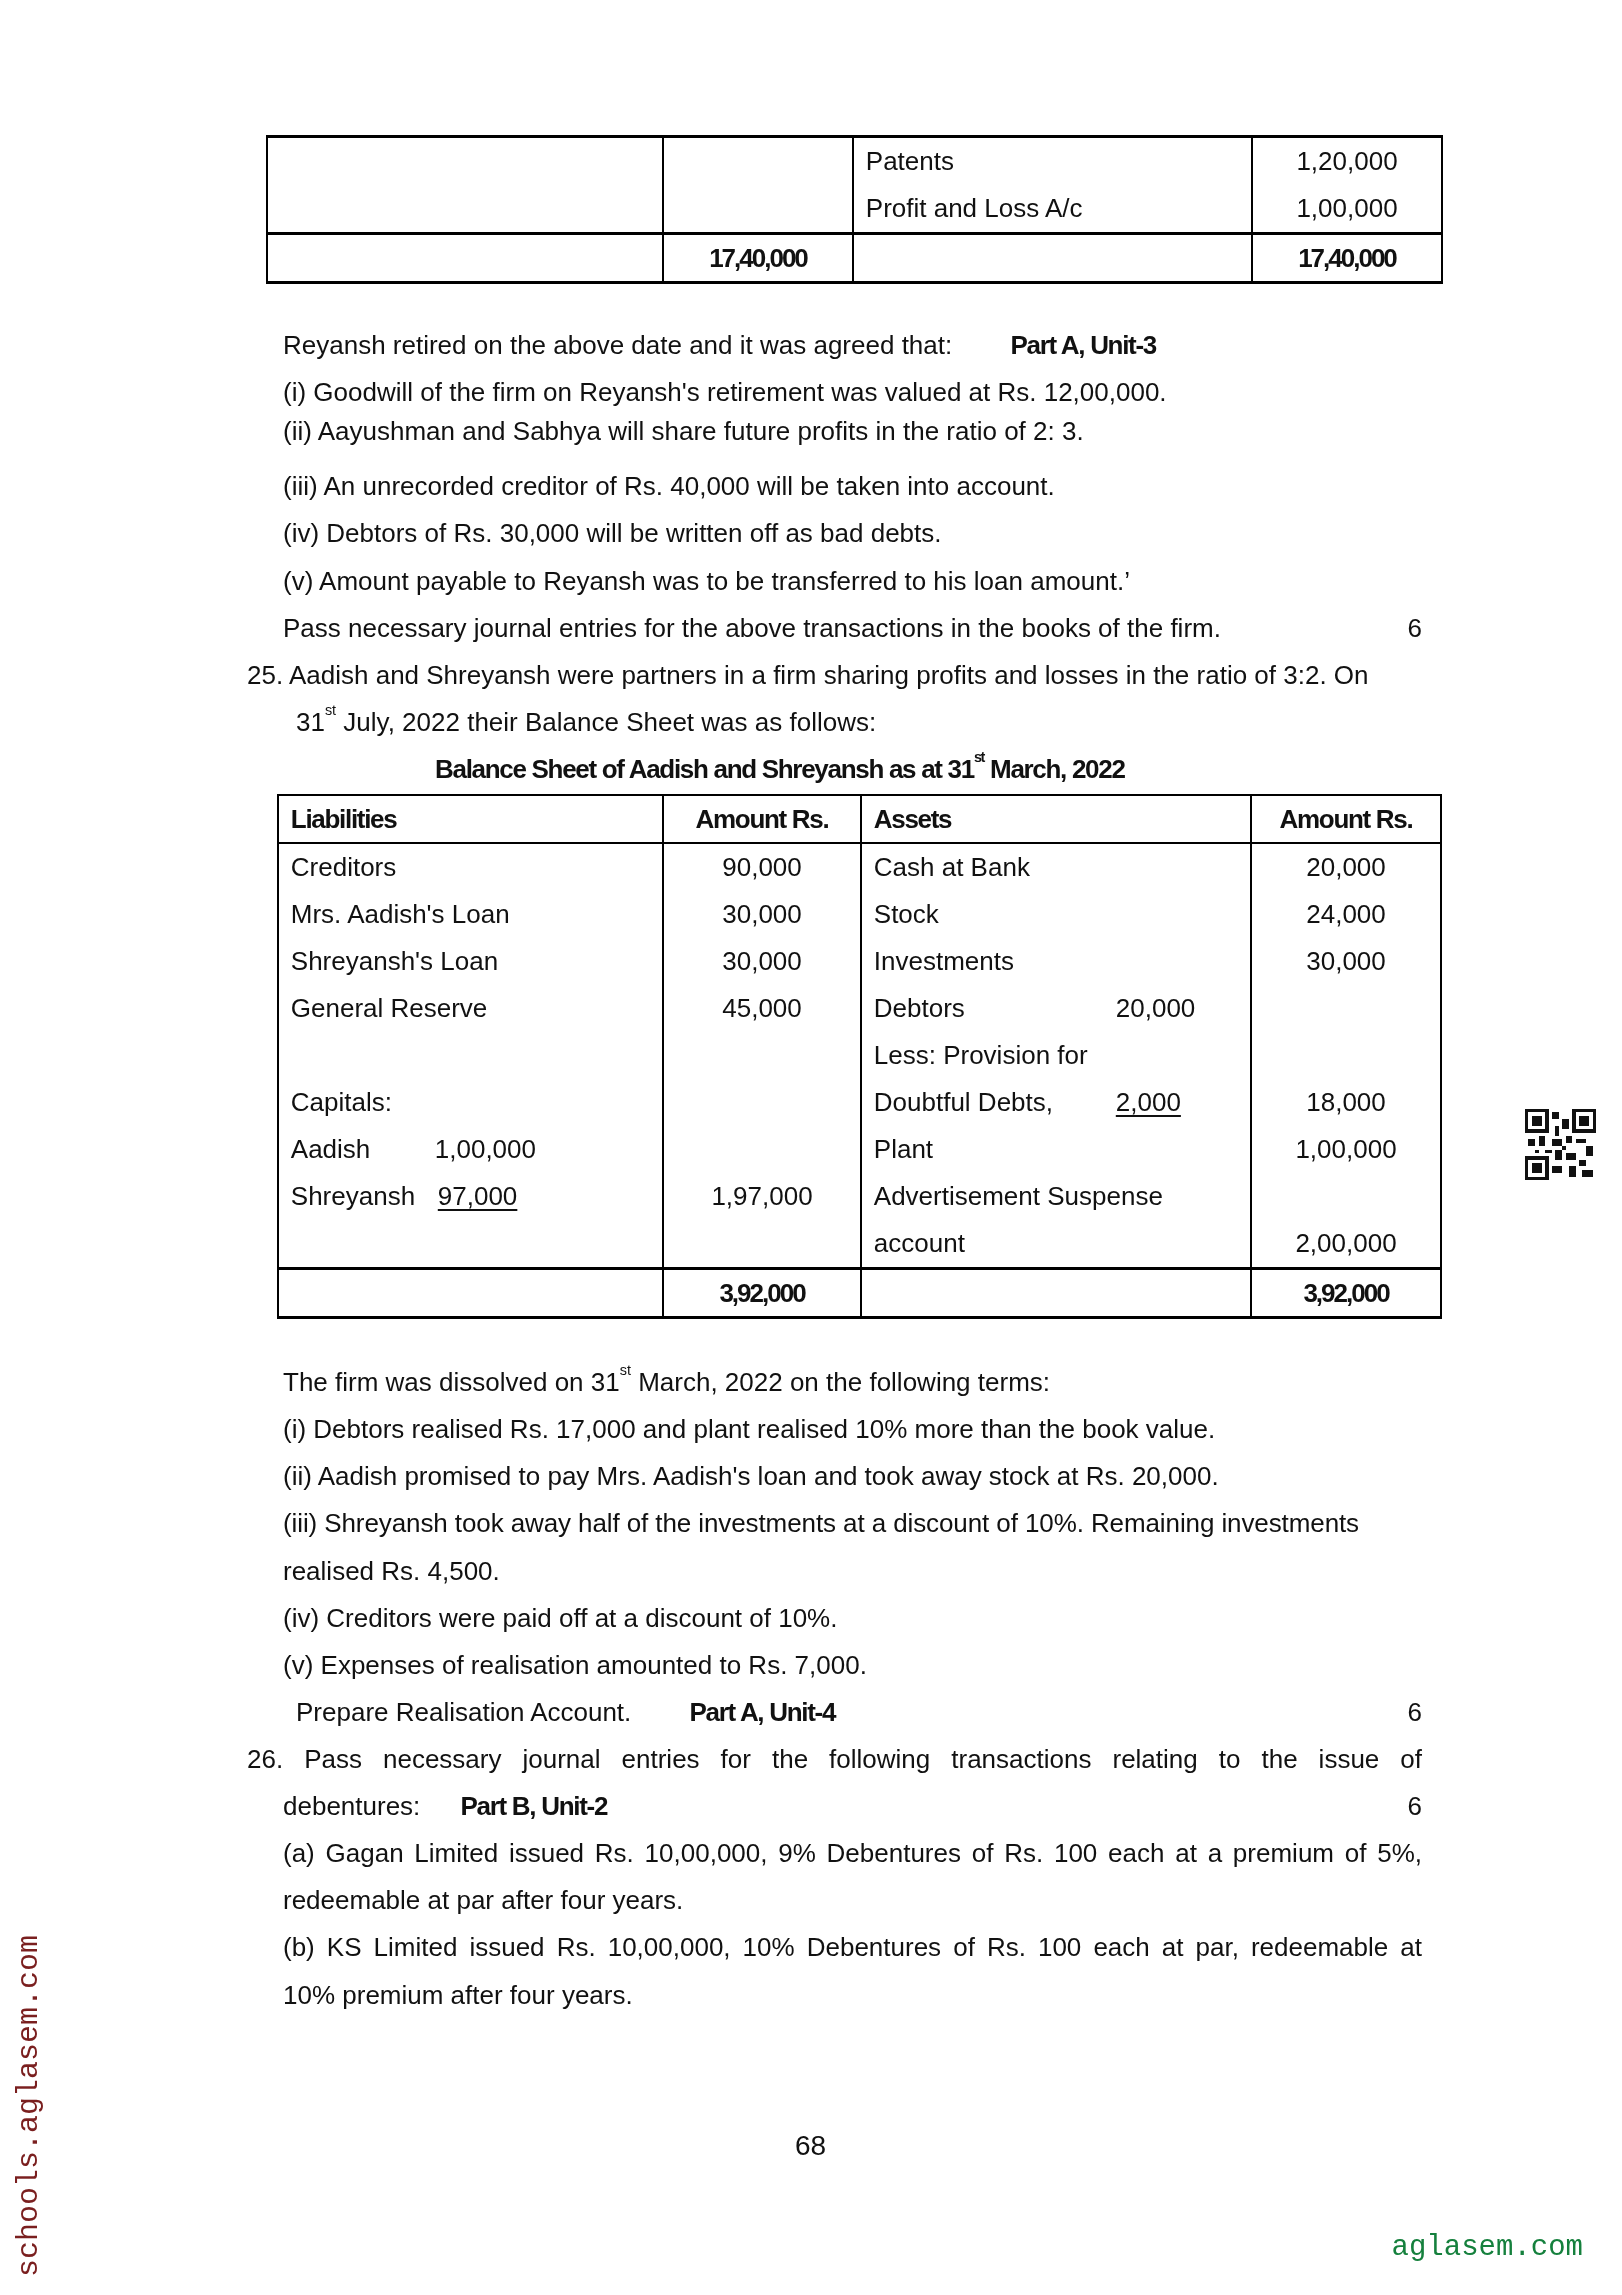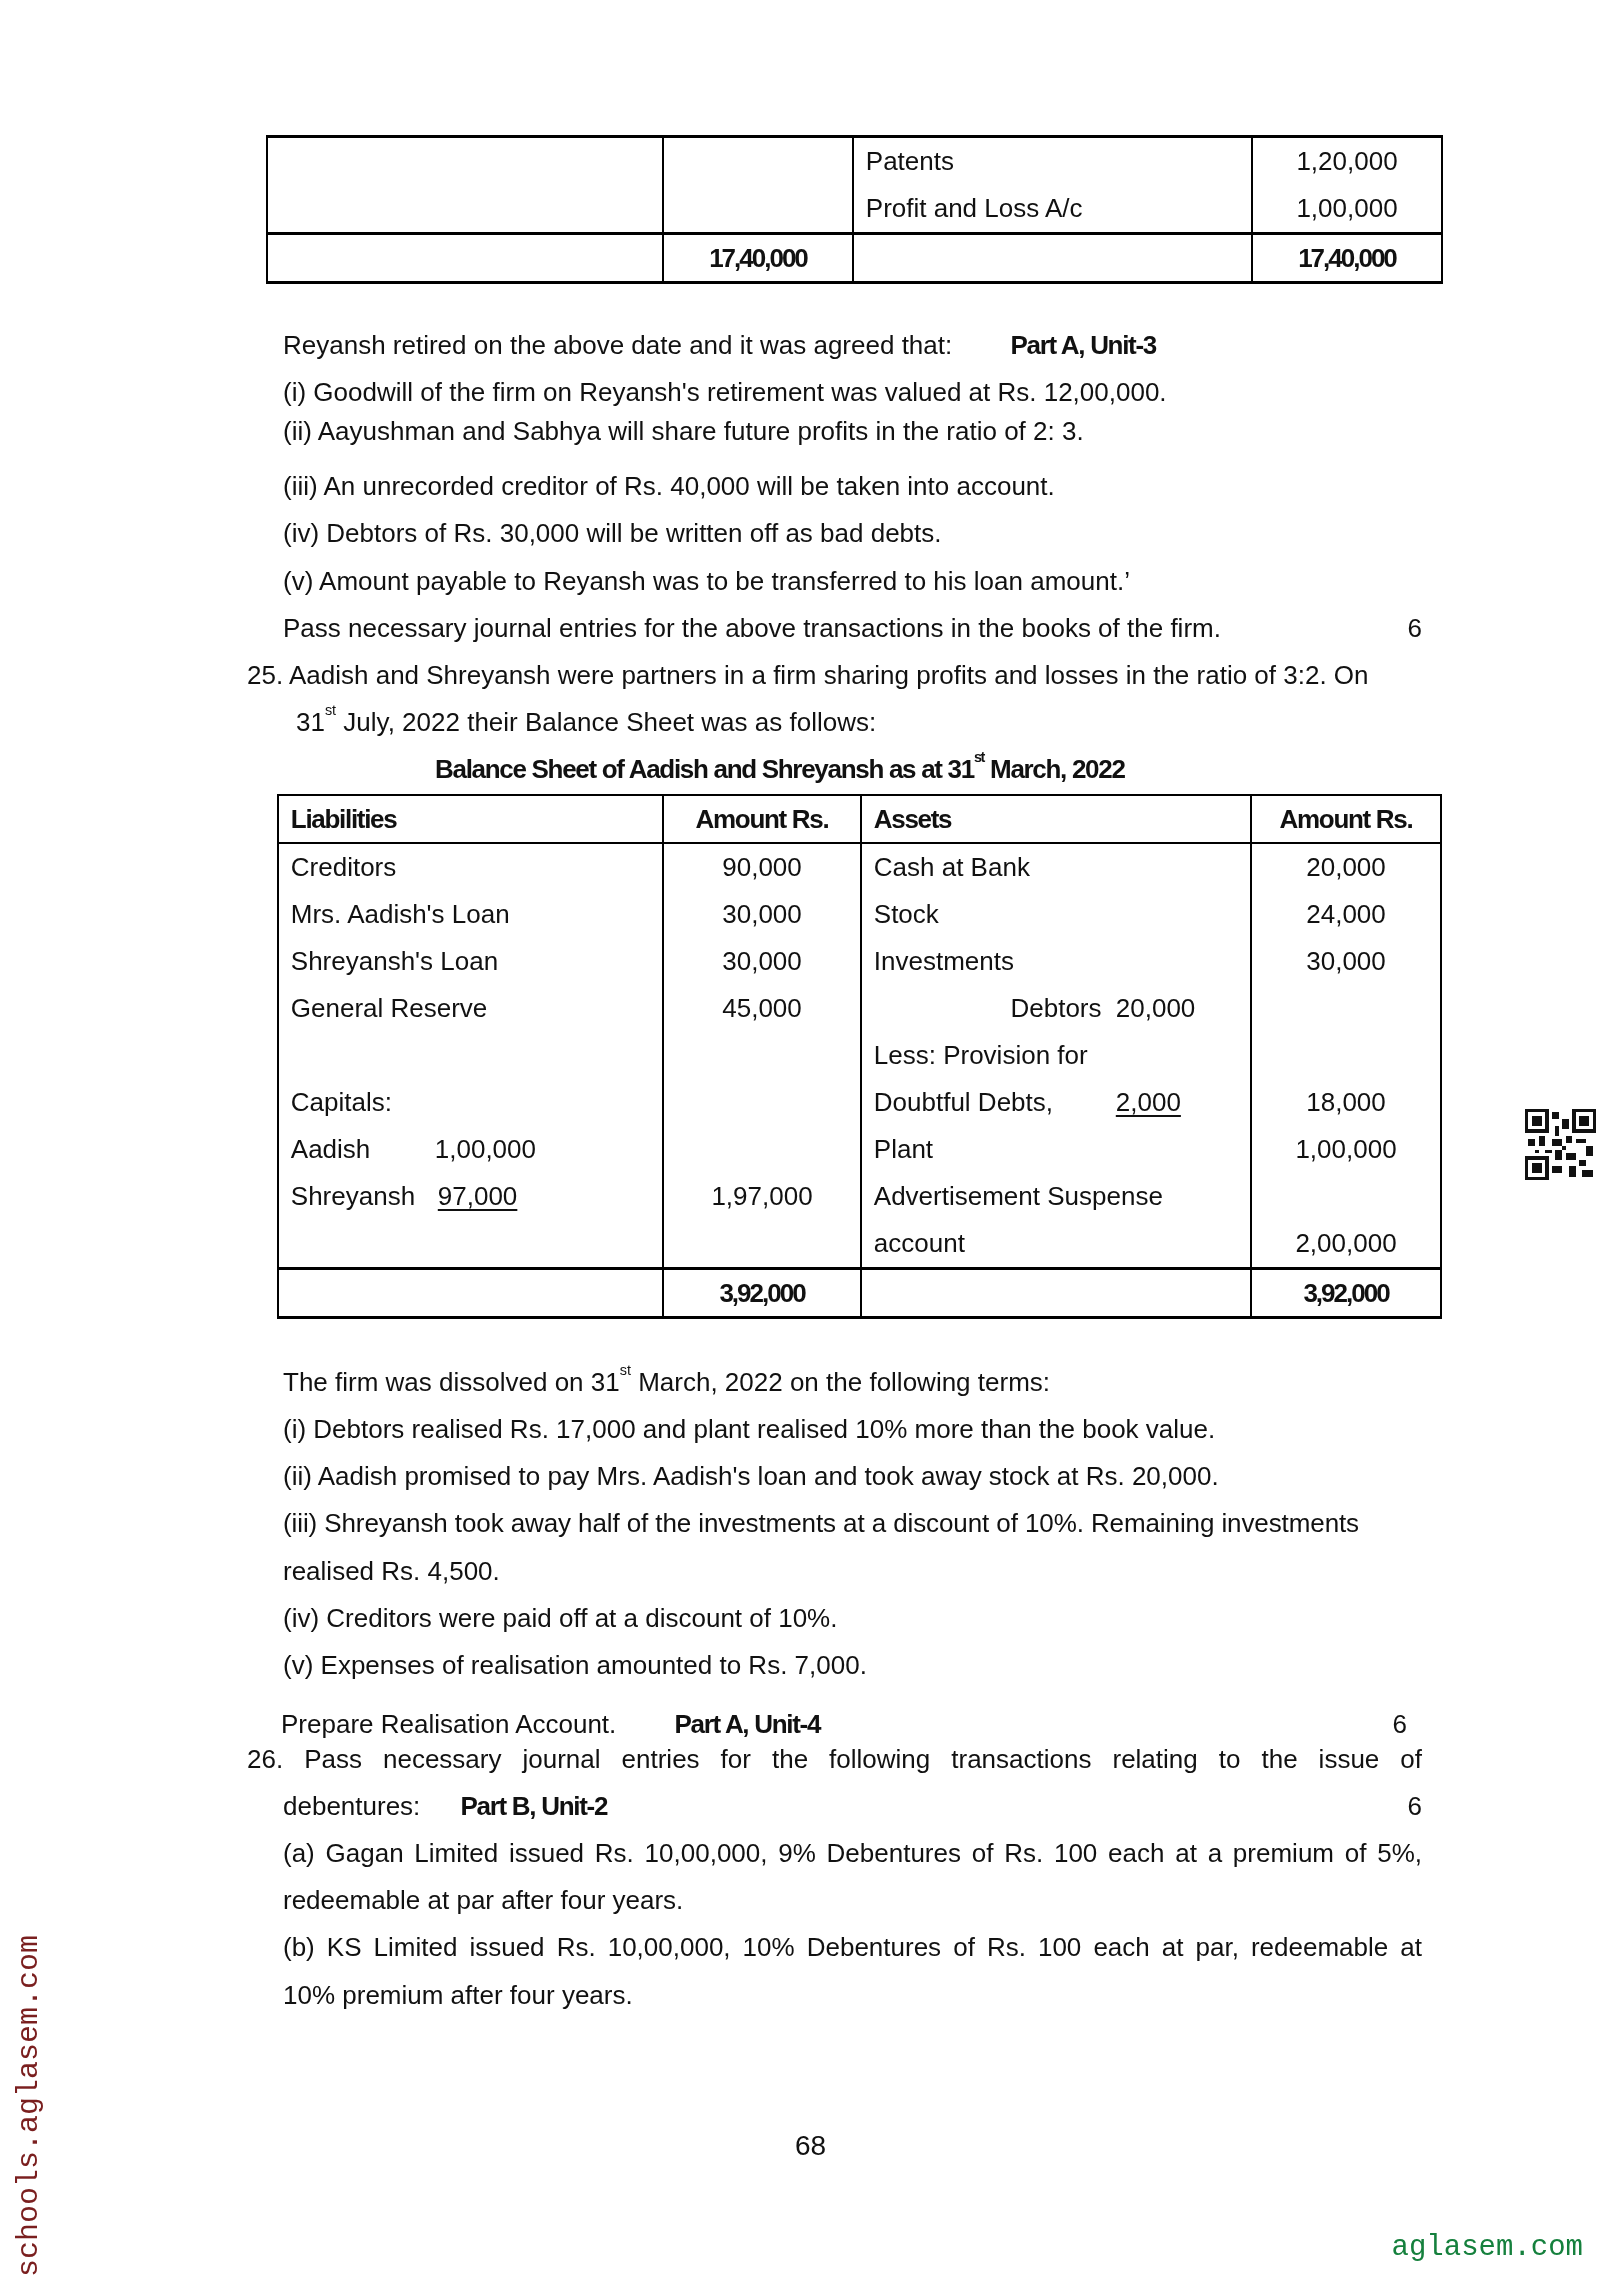--- a/index.html
+++ b/index.html
@@ -125,21 +125,21 @@
           <span class="line"></span>
           <span class="line"></span>
           <span class="line"></span>
           <span class="line">1,97,000</span>
           <span class="line"></span>
         </td>
     <td id="asset-col">
           <span class="line"><span>Cash at Bank</span></span>
           <span class="line"><span>Stock</span></span>
           <span class="line"><span>Investments</span></span>
-          <span class="line" style="position: relative; text-align: center;"><span>Debtors</span><span class="sub" style="position: absolute; left: 242px;">20,000</span></span>
+          <span class="line" style="position: relative;"><span>Debtors</span><span class="sub" style="position: absolute; left: 242px;">20,000</span></span>
           <span class="line"><span>Less: Provision for</span></span>
           <span class="line" style="position: relative;"><span>Doubtful Debts,</span><span class="sub u" style="position: absolute; left: 242px;">2,000</span></span>
           <span class="line"><span>Plant</span></span>
           <span class="line"><span>Advertisement Suspense</span></span>
           <span class="line"><span>account</span></span>
         </td>
     <td class="r" id="asset-amt-col">
           <span class="line">20,000</span>
           <span class="line">24,000</span>
           <span class="line">30,000</span>
@@ -195,21 +195,21 @@
   </svg>
 </div>
 
 <div class="abs txt" style="left:283px; top:1359px;"><span>The firm was dissolved on 31</span><sup>st</sup><span> March, 2022 on the following terms:</span></div>
 <div class="abs txt" style="left:283px; top:1406px;">(i) Debtors realised Rs. 17,000 and plant realised 10% more than the book value.</div>
 <div class="abs txt" style="left:283px; top:1453px;">(ii) Aadish promised to pay Mrs. Aadish's loan and took away stock at Rs. 20,000.</div>
 <div class="abs txt" style="left:283px; top:1500px; width:1139px; letter-spacing:-0.1px;">(iii) Shreyansh took away half of the investments at a discount of 10%. Remaining investments</div>
 <div class="abs txt" style="left:283px; top:1548px;">realised Rs. 4,500.</div>
 <div class="abs txt" style="left:283px; top:1595px;">(iv) Creditors were paid off at a discount of 10%.</div>
 <div class="abs txt" style="left:283px; top:1642px;">(v) Expenses of realisation amounted to Rs. 7,000.</div>
-<div class="abs txt" style="left:281px; top:1689px; width:1126px;margin-top:12px;">
+<div class="abs txt" style="left:296px; top:1689px; width:1126px;">
   <span>Prepare Realisation Account.</span>
   <span class="bold-tag" style="margin-left:51px">Part A, Unit-4</span>
   <span class="marks">6</span>
 </div>
 
 <div class="abs txt" style="left:247px; top:1736px; width:1175px; text-align:justify; text-align-last:justify;">
   <span>26.</span>
   <span>Pass necessary journal entries for the following transactions relating to the issue of</span>
 </div>
 <div class="abs txt" style="left:283px; top:1783px; width:1139px;">

